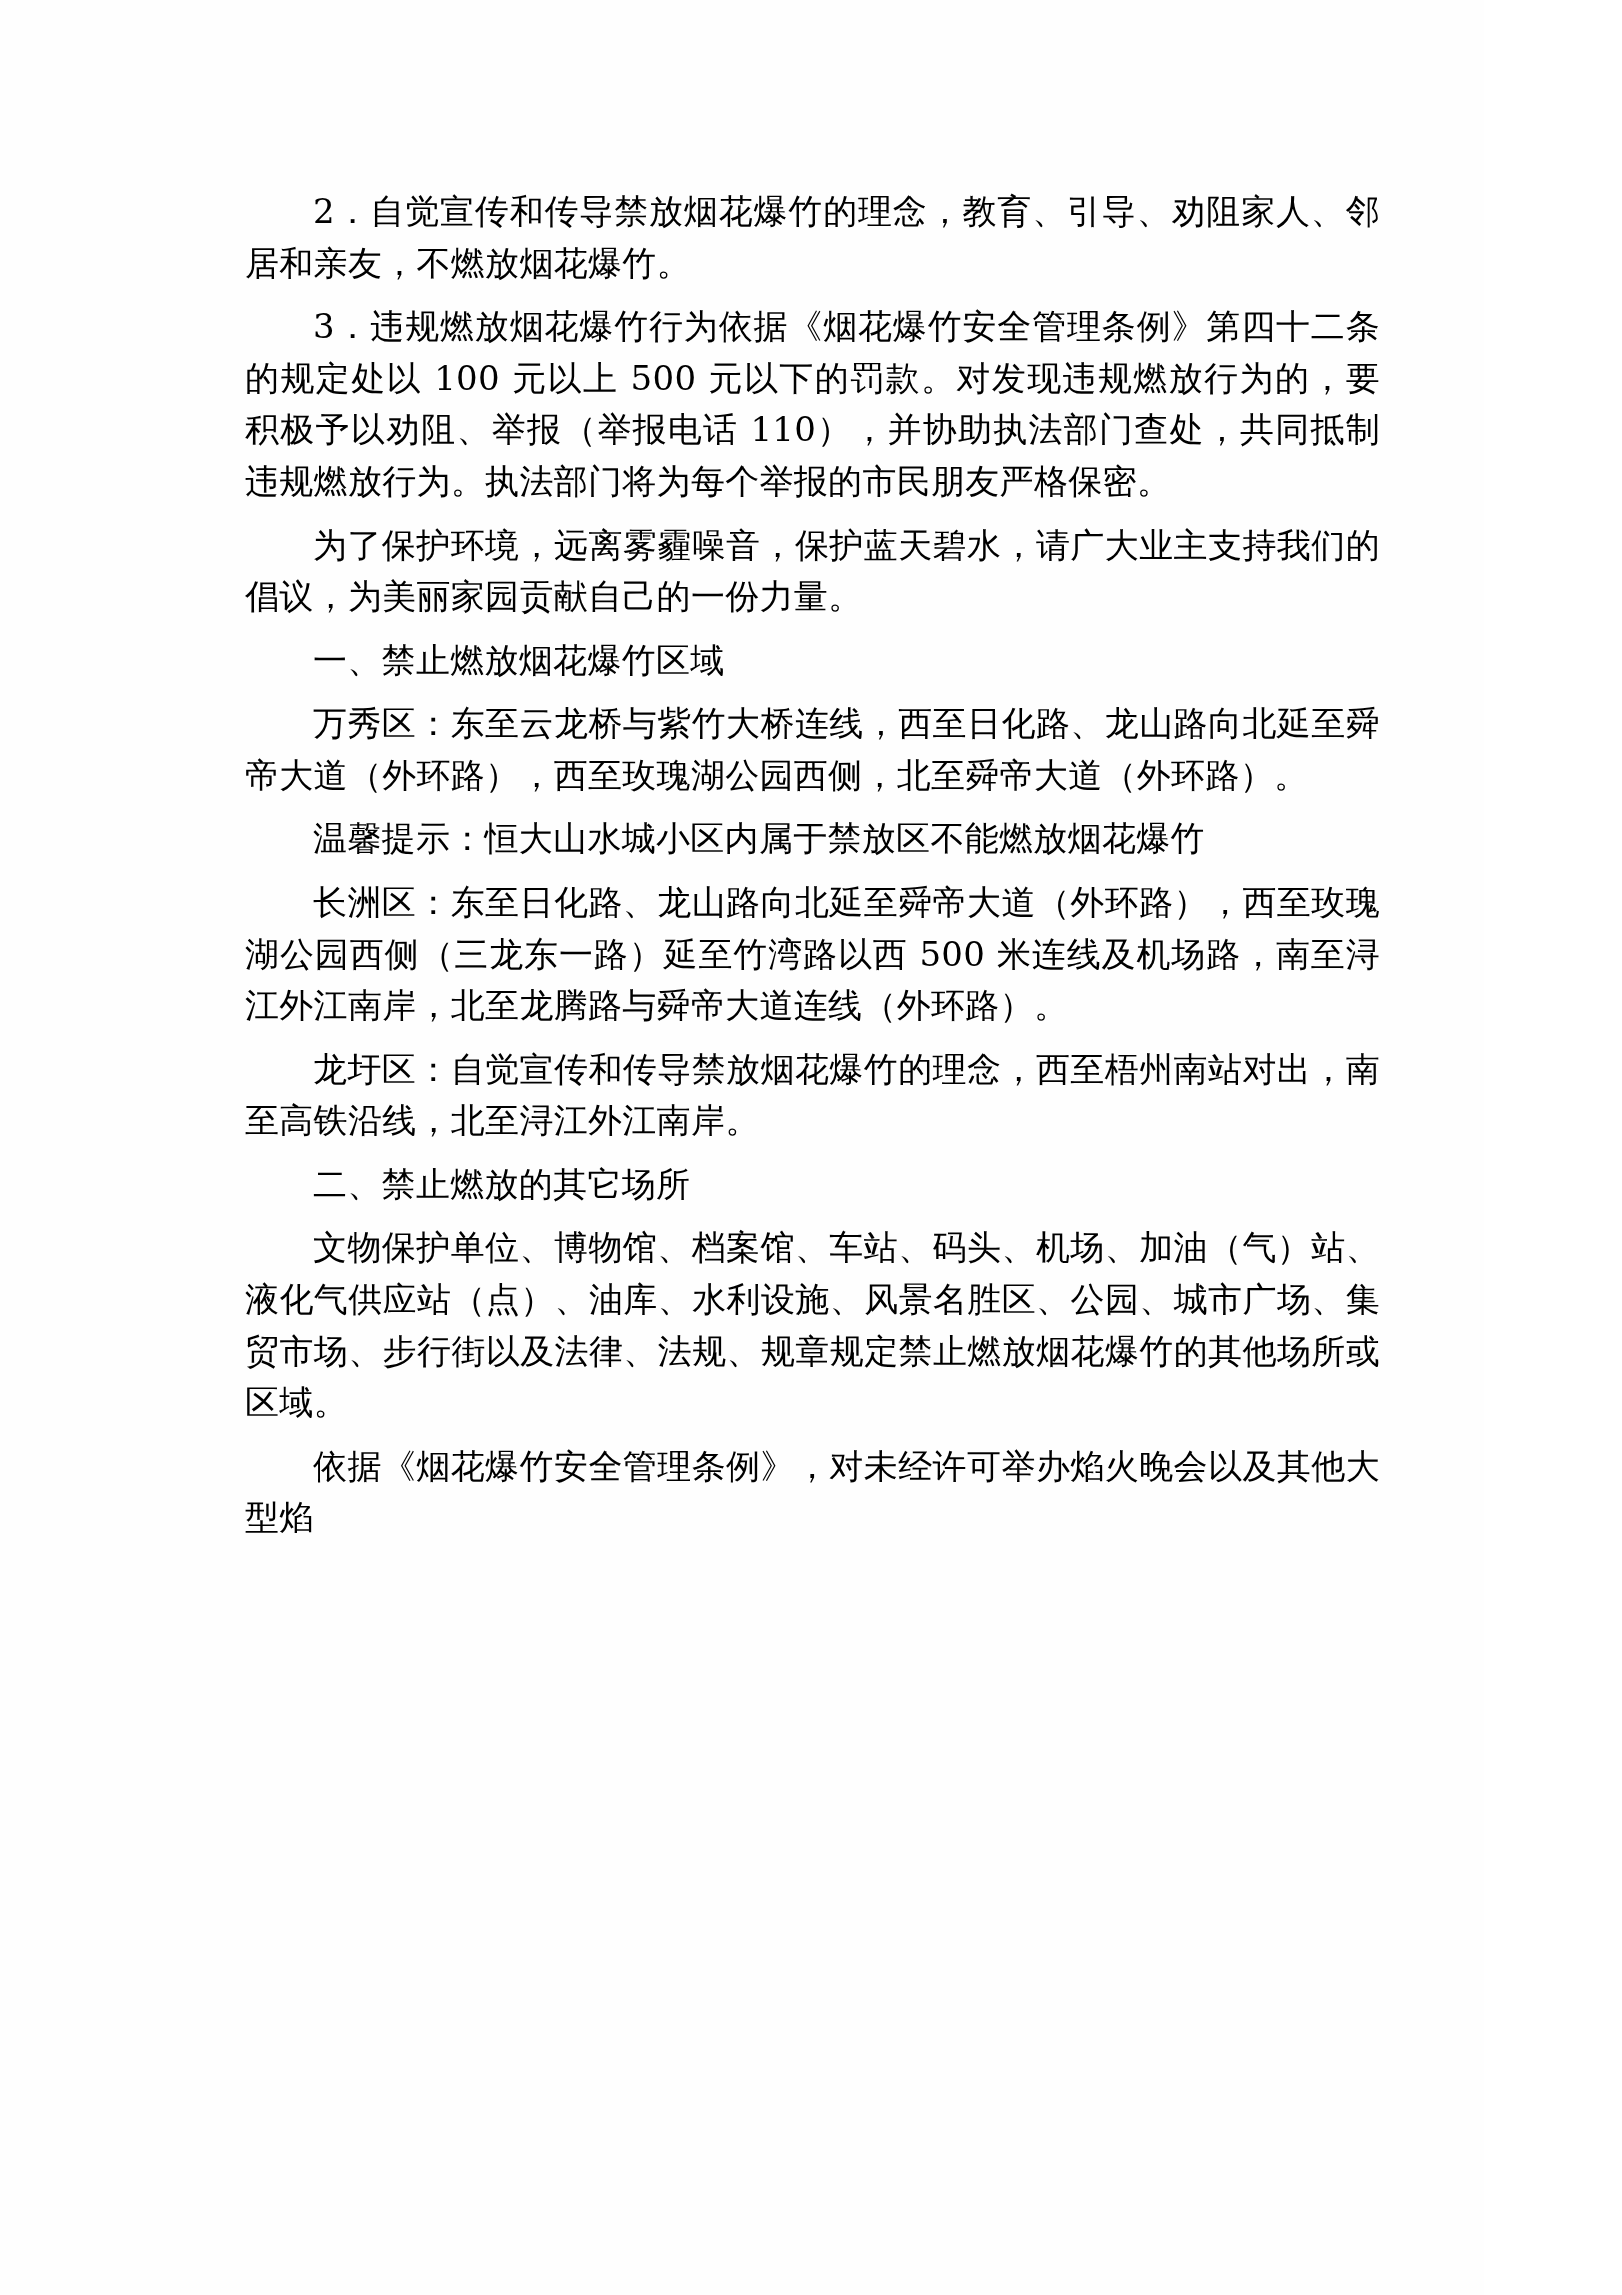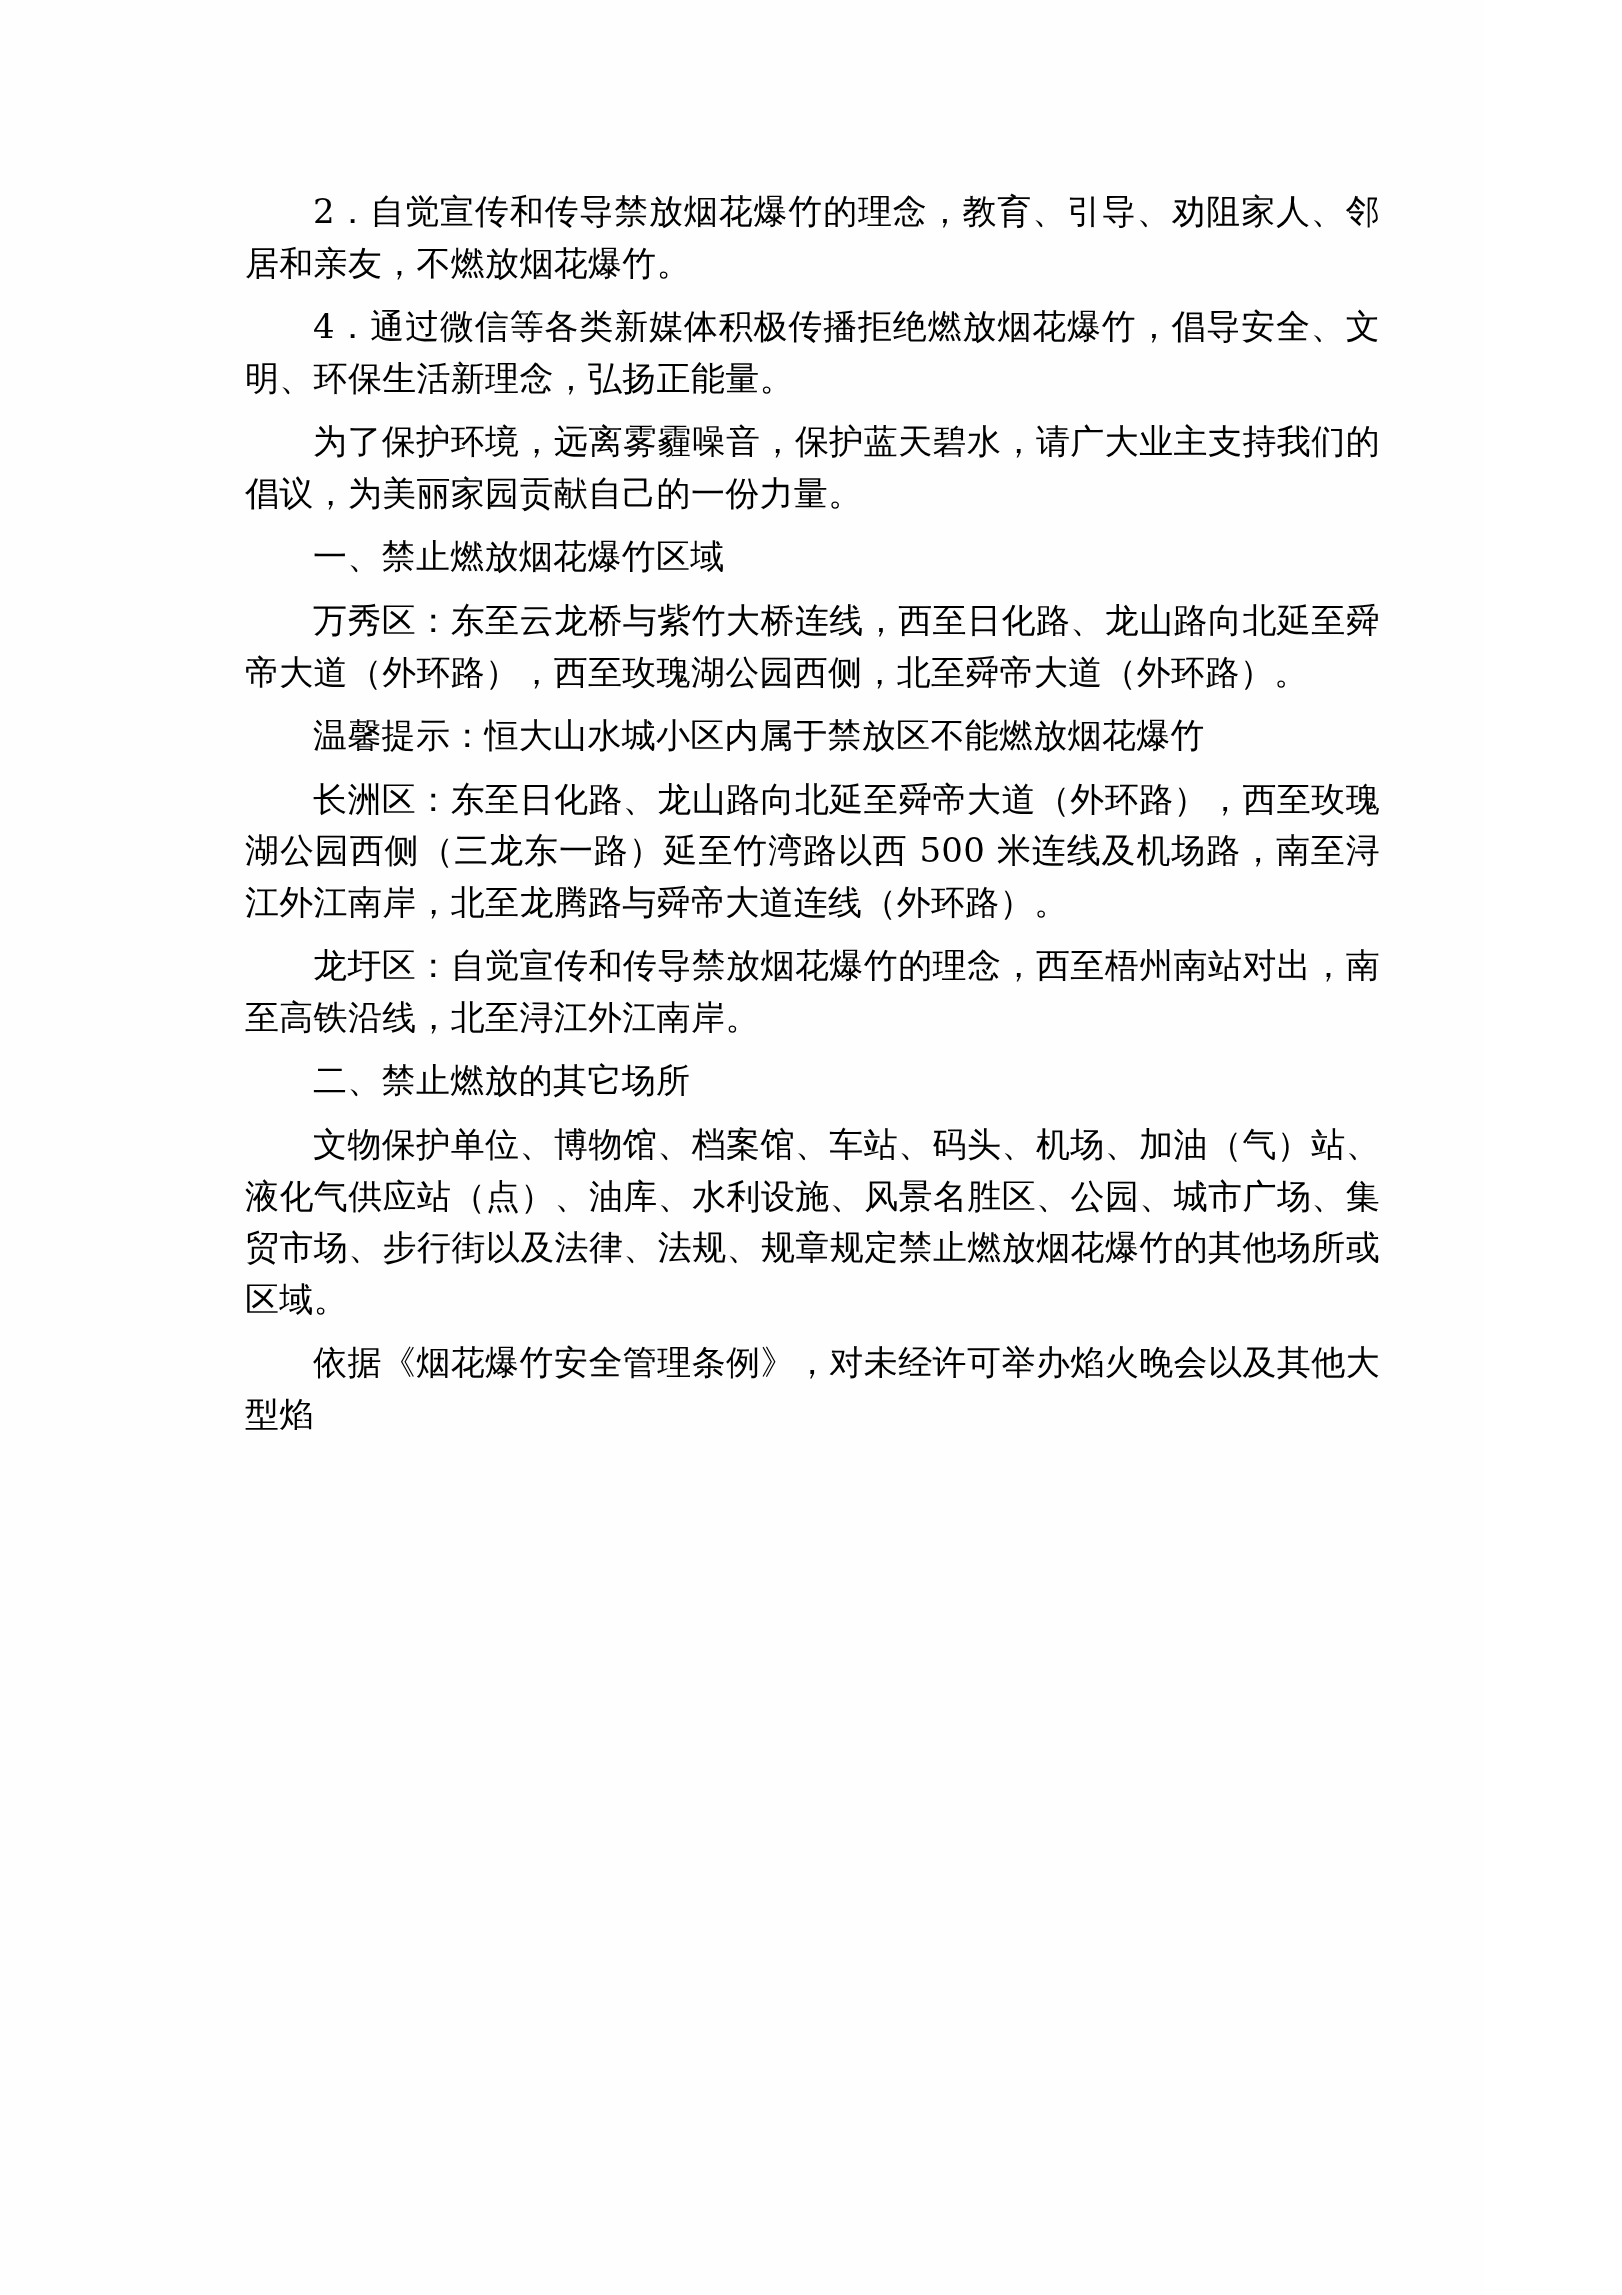--- a/index.html
+++ b/index.html
@@ -38,21 +38,21 @@
   p.indent {
     text-indent: 68px;
   }
 </style>
 </head>
 <body>
 
 <div class="page">
   <div class="content">
     <p class="indent">2．自觉宣传和传导禁放烟花爆竹的理念，教育、引导、劝阻家人、邻居和亲友，不燃放烟花爆竹。</p>
-    <p class="indent">4．通过微信等各类新媒体积极传播拒绝燃放烟花爆竹，倡导安全、文明、环保生活新理念，弘扬正能量。</p>
+    <p class="indent">3．违规燃放烟花爆竹行为依据《烟花爆竹安全管理条例》第四十二条的规定处以 100 元以上 500 元以下的罚款。对发现违规燃放行为的，要积极予以劝阻、举报（举报电话 110），并协助执法部门查处，共同抵制违规燃放行为。执法部门将为每个举报的市民朋友严格保密。</p>
     <p class="indent">为了保护环境，远离雾霾噪音，保护蓝天碧水，请广大业主支持我们的倡议，为美丽家园贡献自己的一份力量。</p>
     <p class="indent">一、禁止燃放烟花爆竹区域</p>
     <p class="indent">万秀区：东至云龙桥与紫竹大桥连线，西至日化路、龙山路向北延至舜帝大道（外环路），西至玫瑰湖公园西侧，北至舜帝大道（外环路）。</p>
     <p class="indent">温馨提示：恒大山水城小区内属于禁放区不能燃放烟花爆竹</p>
     <p class="indent">长洲区：东至日化路、龙山路向北延至舜帝大道（外环路），西至玫瑰湖公园西侧（三龙东一路）延至竹湾路以西 500 米连线及机场路，南至浔江外江南岸，北至龙腾路与舜帝大道连线（外环路）。</p>
     <p class="indent">龙圩区：自觉宣传和传导禁放烟花爆竹的理念，西至梧州南站对出，南至高铁沿线，北至浔江外江南岸。</p>
     <p class="indent">二、禁止燃放的其它场所</p>
     <p class="indent">文物保护单位、博物馆、档案馆、车站、码头、机场、加油（气）站、液化气供应站（点）、油库、水利设施、风景名胜区、公园、城市广场、集贸市场、步行街以及法律、法规、规章规定禁止燃放烟花爆竹的其他场所或区域。</p>
     <p class="indent">依据《烟花爆竹安全管理条例》，对未经许可举办焰火晚会以及其他大型焰</p>
   </div>

